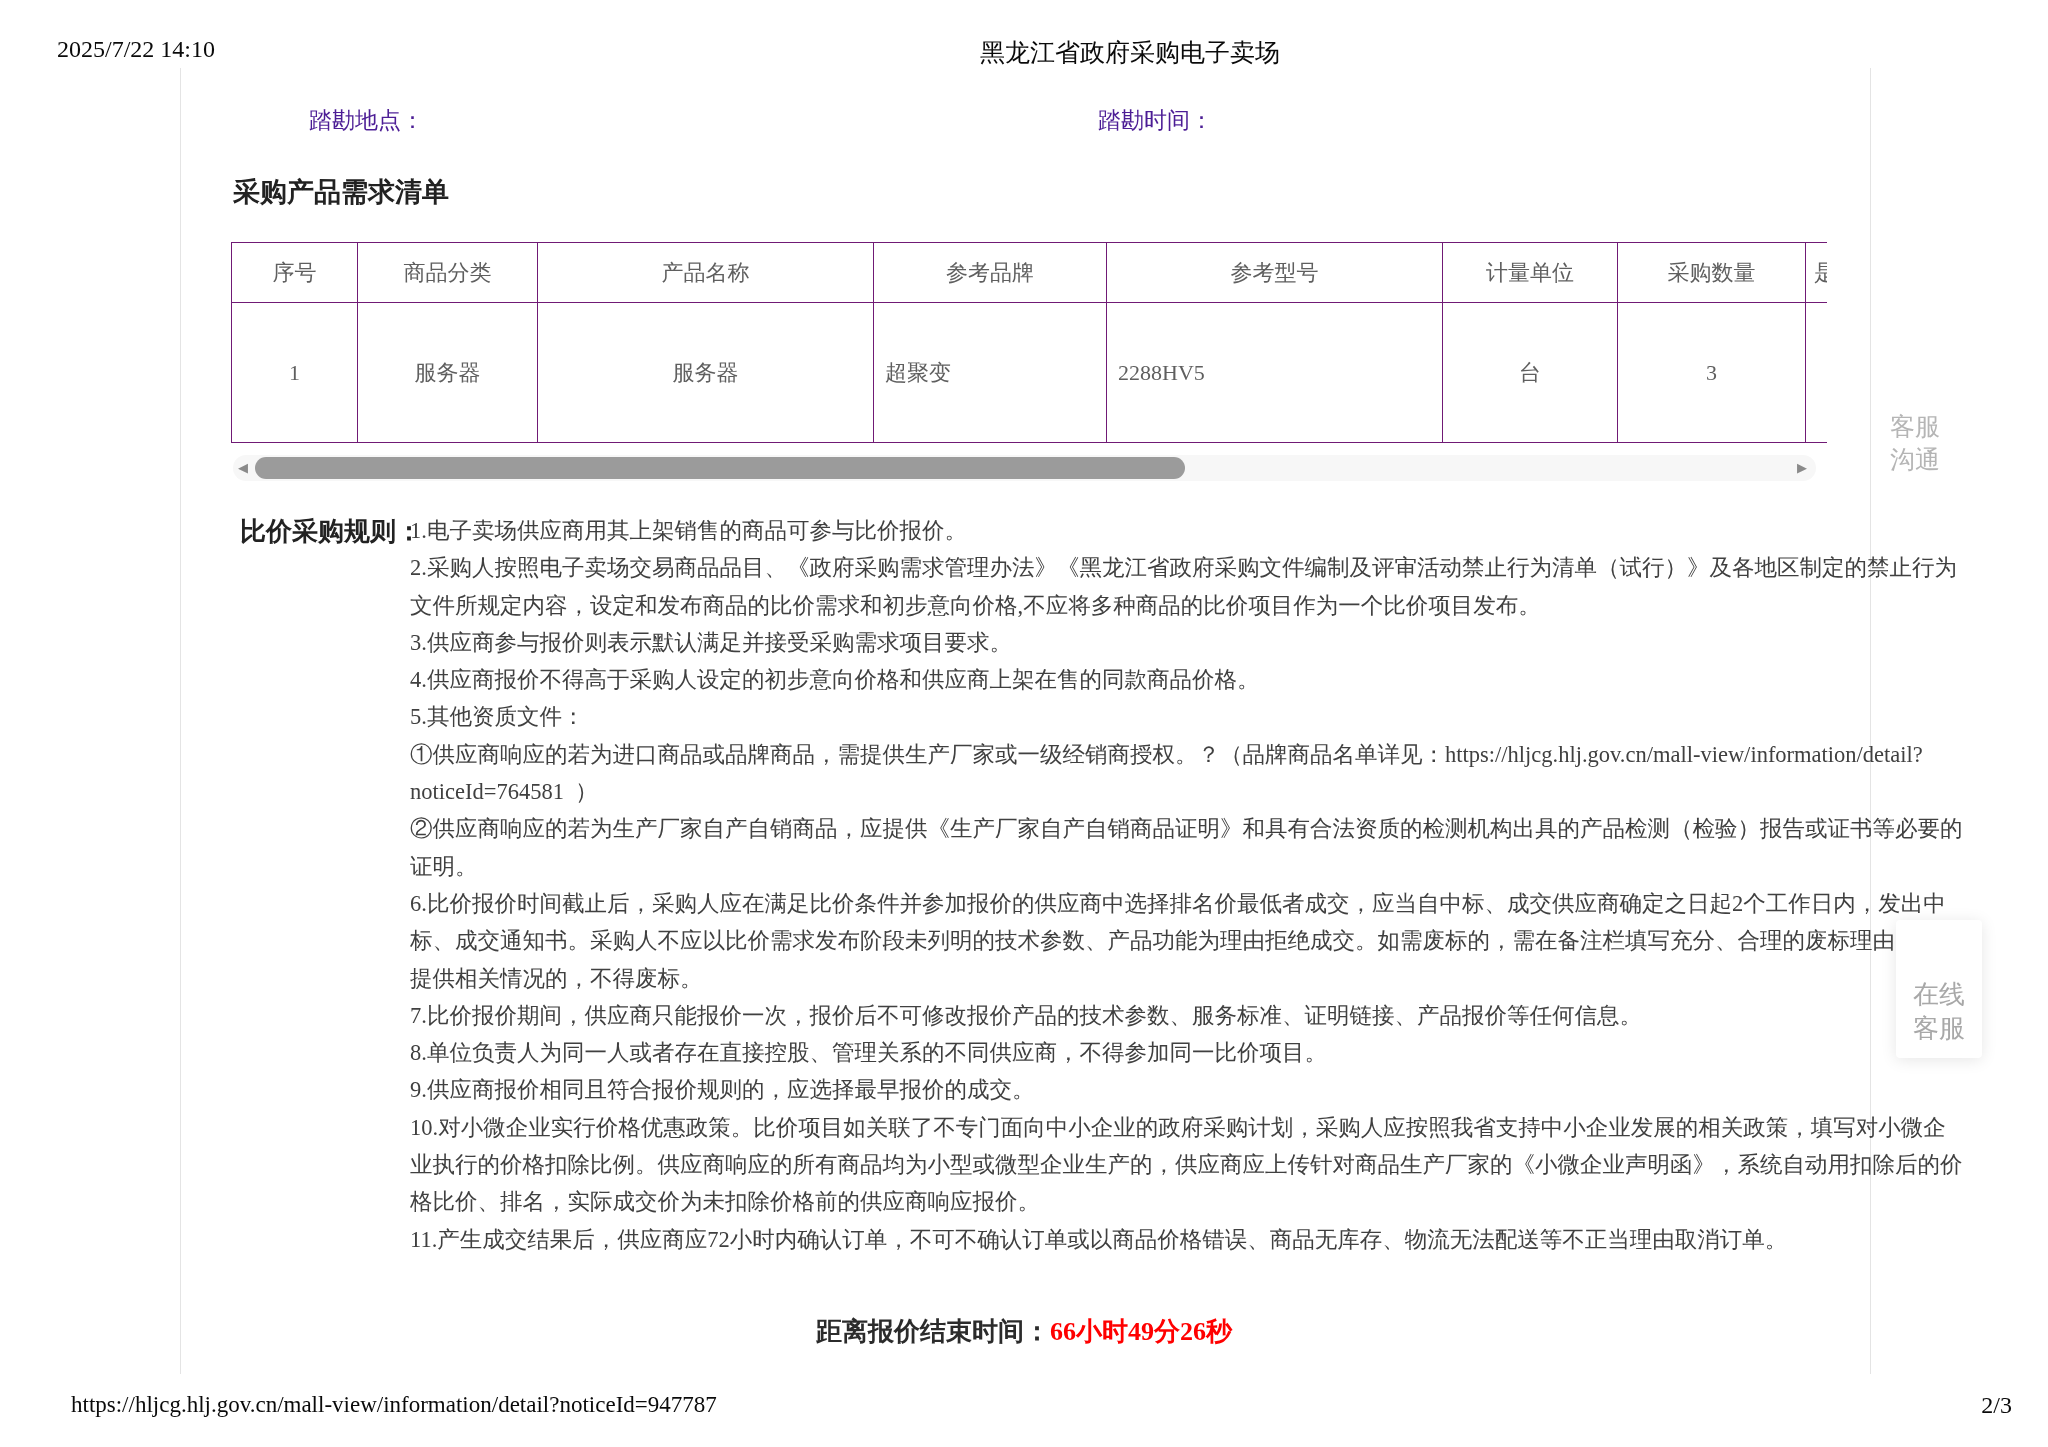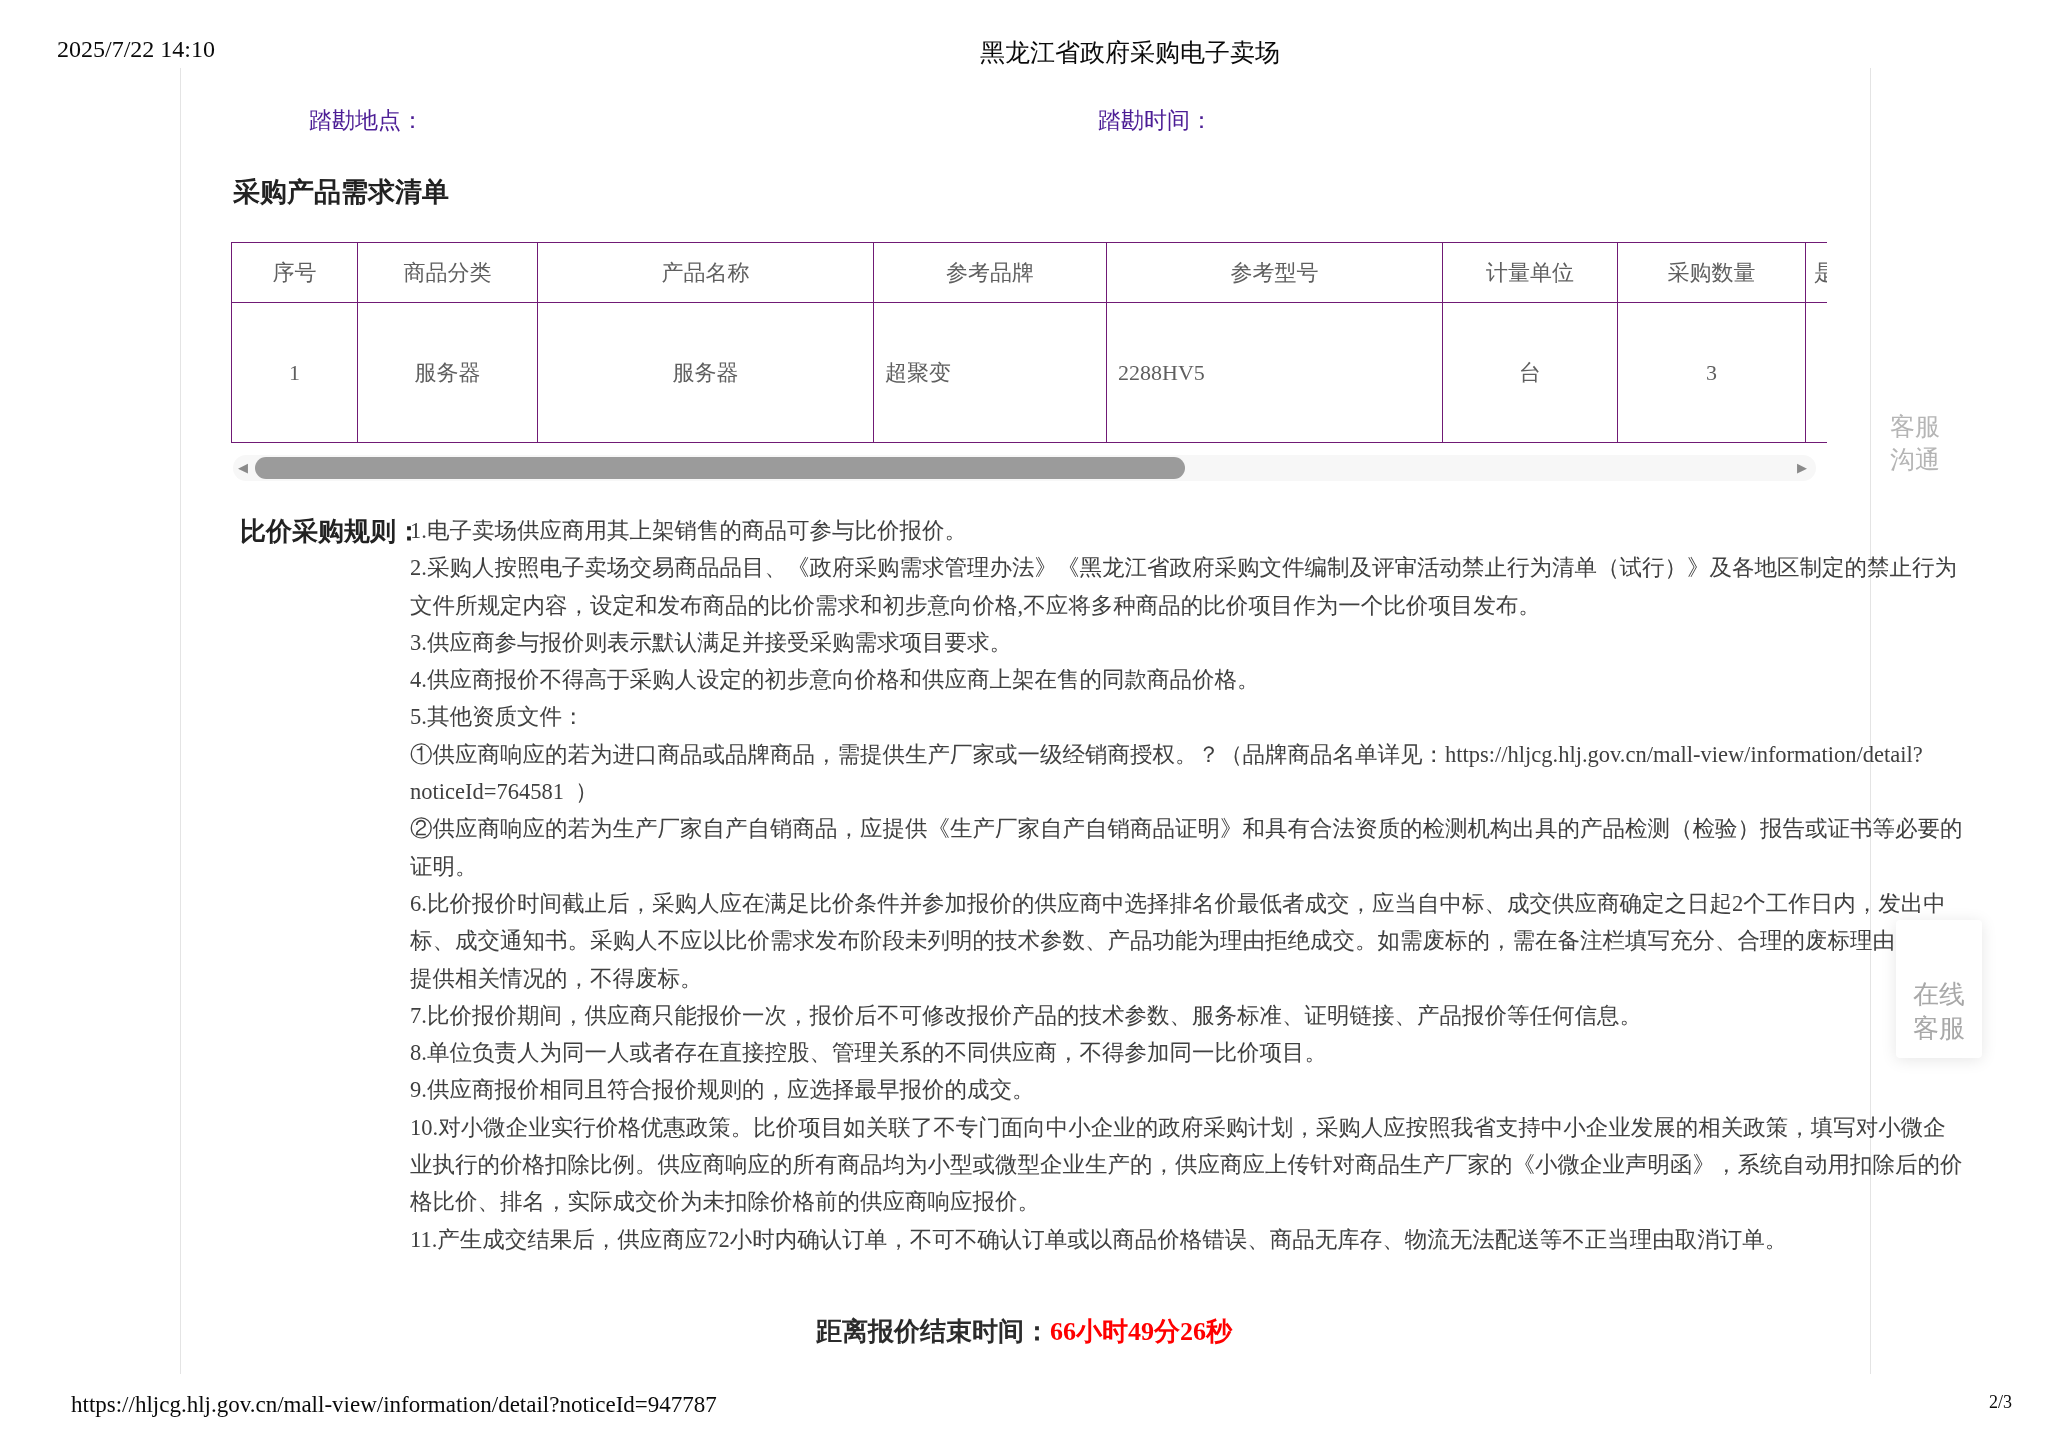--- a/index.html
+++ b/index.html
@@ -4,21 +4,21 @@
 <style>
   html,body{margin:0;padding:0;background:#fff;}
   #page{position:relative;width:2048px;height:1447px;background:#fff;overflow:hidden;
         font-family:Liberation Serif, serif;color:#333;padding-left:16px;}
 
   
   .print-datetime{position:absolute;left:57px;top:36px;font-size:24px;color:#0a0a0a;}
   .print-title{position:absolute;left:1130px;top:36px;transform:translateX(-50%);
                font-size:25px;font-weight:500;color:#0a0a0a;white-space:nowrap;}
   .print-url{position:absolute;left:57px;top:1392px;font-size:23px;color:#0a0a0a;margin-left:14px;}
-  .print-page{position:absolute;right:52px;top:1392px;font-size:18px;color:#0a0a0a;}
+  .print-page{position:absolute;right:52px;top:1392px;font-size:24px;color:#0a0a0a;}
 
   
   .vline{position:absolute;top:68px;width:1px;height:1306px;background:#e4e4e4;}
   .vline.left{left:180px;} .vline.right{left:1870px;}
 
   
   .survey-label{position:absolute;top:105px;font-size:23px;color:#4c1d95;white-space:nowrap;}
   .survey-location{left:309px;} .survey-time{left:1098px;}
 
   

